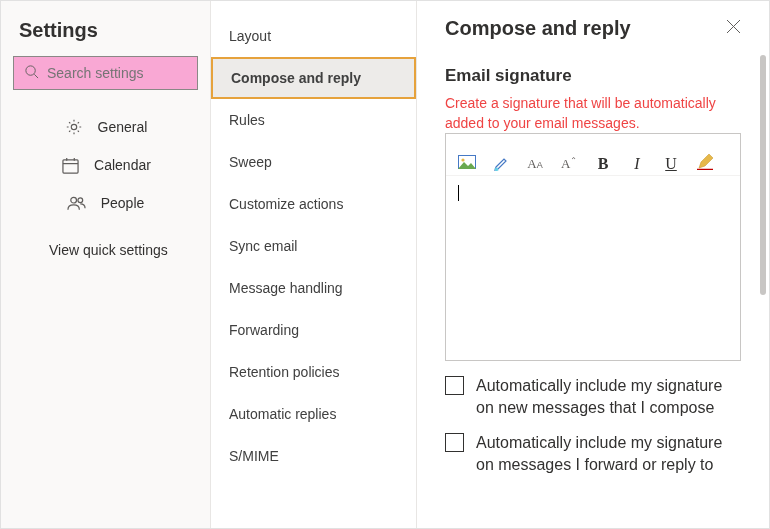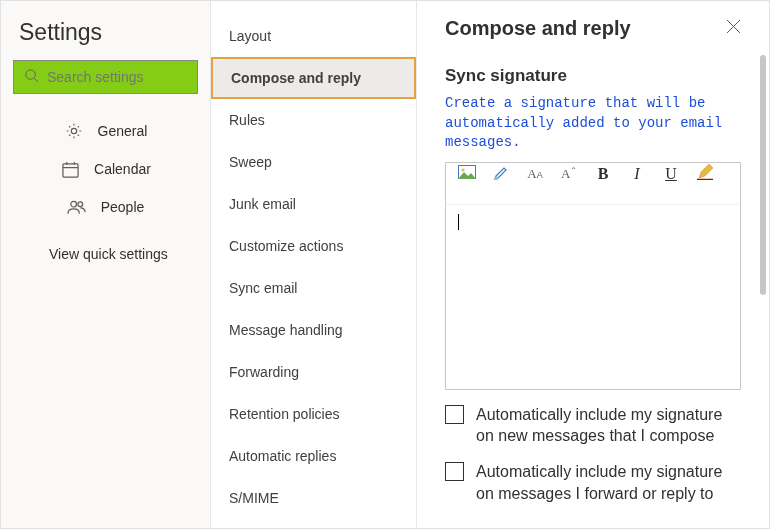--- a/index.html
+++ b/index.html
@@ -18,33 +18,33 @@
     }
     
     .sidebar-left {
       width: 210px;
       background: #faf9f8;
       border-right: 1px solid #e8e6e4;
       padding: 12px 0;
       flex-shrink: 0;
     }
     .settings-title {
-      font-size: 23px;
-      font-weight: 400;
+      font-size: 20px;
+      font-weight: 700;
       padding: 6px 18px 14px 18px;
       color: #323130;
     }
     .search-box {
       margin: 0 12px 18px 12px;
       border: 1px solid #8a8886;
       height: 34px;
       display: flex;
       align-items: center;
       padding: 0 10px;
-      background: #84cc16;
+      background: #f9a8d4;
     }
     .search-box svg {
       width: 15px;
       height: 15px;
       stroke: #605e5c;
       fill: none;
       margin-right: 8px;
     }
     .search-box input {
       border: none;
@@ -135,36 +135,35 @@
       stroke: #605e5c;
     }
     .section-title {
       font-size: 17px;
       font-weight: 600;
       color: #323130;
       margin-bottom: 8px;
     }
     .section-desc {
       font-size: 14px;
-      color: #1d4ed8;
+      color: #ef4444;
       line-height: 1.4;
-      margin-bottom: 9px;
-      font-family: Liberation Mono, monospace;
+      margin-bottom: 0;
     }
     .editor-box {
       border: 1px solid #c8c6c4;
       height: 228px;
       display: flex;
       flex-direction: column;
     }
     .toolbar {
       height: 42px;
       border-bottom: 1px solid #f3f2f1;
       display: flex;
-      align-items: flex-start;
+      align-items: flex-end;
       padding: 0 10px;
       gap: 12px;
     }
     .tb-btn {
       width: 22px;
       height: 22px;
       display: flex;
       align-items: center;
       justify-content: center;
       cursor: pointer;
@@ -269,21 +268,20 @@
   </div>
 
   <div class="quick-link">View quick settings</div>
 </div>
 
 <div class="menu-middle">
   <div class="menu-item">Layout</div>
   <div class="menu-item selected">Compose and reply</div>
   <div class="menu-item">Rules</div>
   <div class="menu-item">Sweep</div>
-  <div class="menu-item">Junk email</div>
   <div class="menu-item">Customize actions</div>
   <div class="menu-item">Sync email</div>
   <div class="menu-item">Message handling</div>
   <div class="menu-item">Forwarding</div>
   <div class="menu-item">Retention policies</div>
   <div class="menu-item">Automatic replies</div>
   <div class="menu-item">S/MIME</div>
 
 </div>
 
@@ -293,21 +291,21 @@
     <div class="close-btn">
       <span>
         <svg viewBox="0 0 15 15">
             <line x1="1" y1="1" x2="14" y2="14" stroke-width="1"></line>
             <line x1="14" y1="1" x2="1" y2="14" stroke-width="1"></line>
           </svg>
       </span>
     </div>
   </div>
 
-  <div class="section-title">Sync signature</div>
+  <div class="section-title">Email signature</div>
   <div class="section-desc">Create a signature that will be automatically added to your email messages.</div>
 
   <div class="editor-box">
     <div class="toolbar">
       <div class="tb-btn">
         <span>
           <svg width="18" height="14" viewBox="0 0 18 14">
               <rect x="0.5" y="0.5" width="17" height="13" fill="none" stroke="#4679c5"></rect>
               <circle cx="5" cy="5" r="1.6" fill="#e6b84a"></circle>
               <path d="M0 14 L6 7 L10 11 L13 8 L18 14 Z" fill="#6aa84f"></path>

